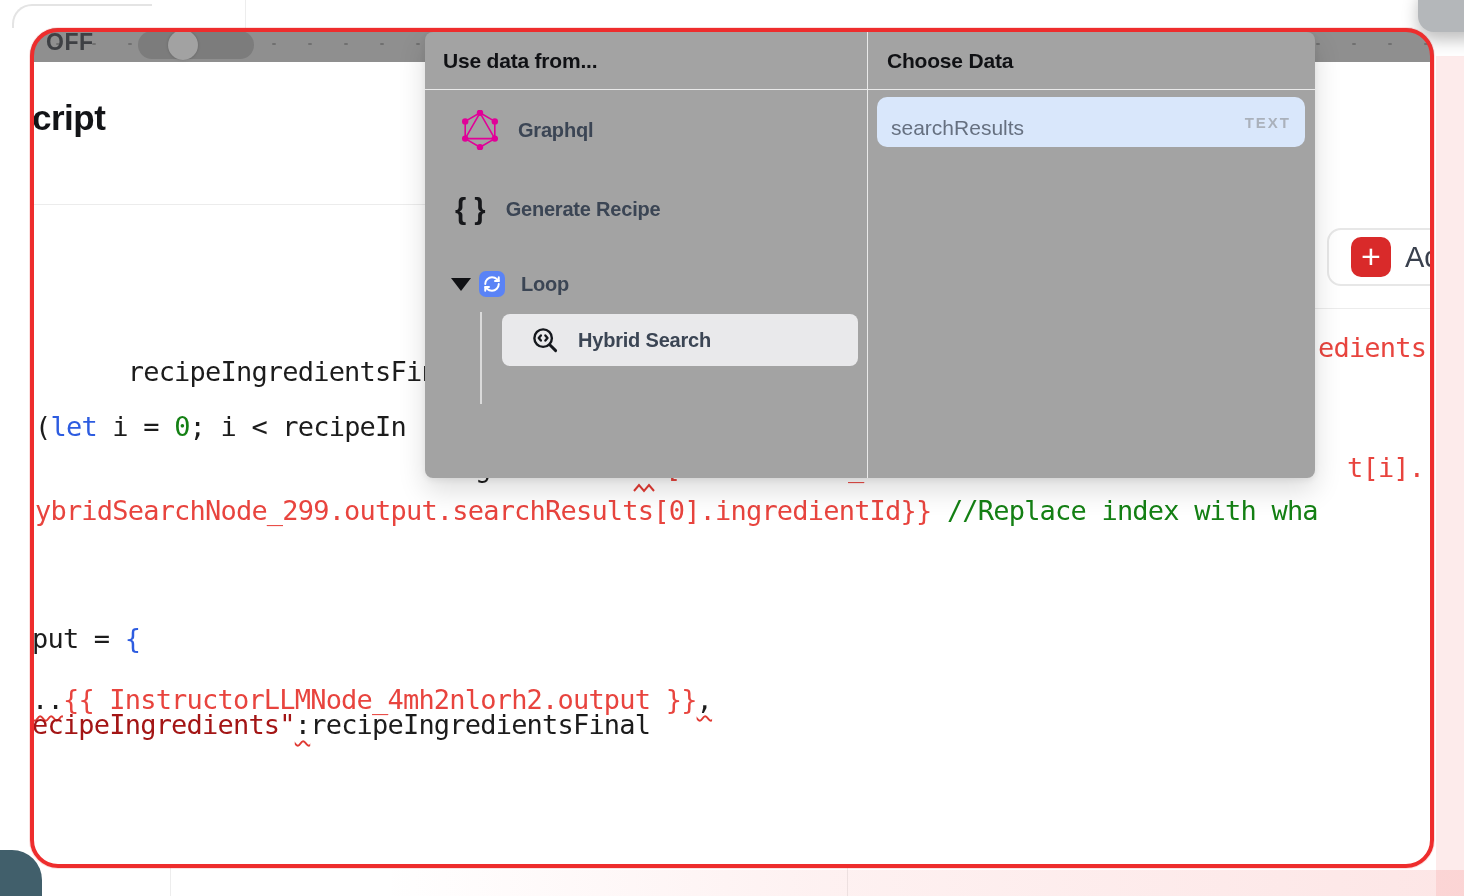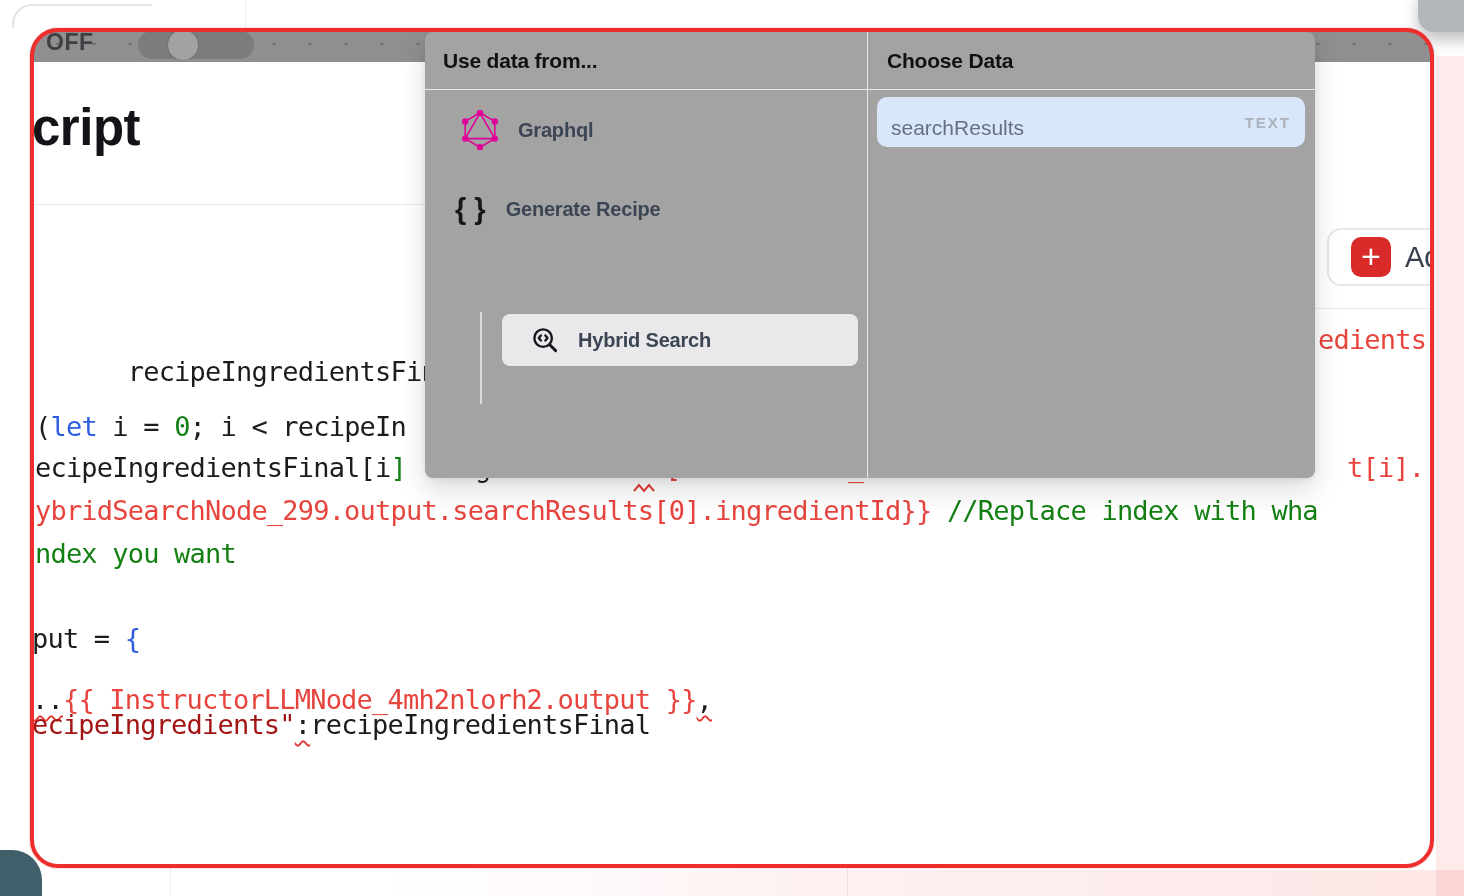--- a/index.html
+++ b/index.html
@@ -33,21 +33,21 @@
     background-image:radial-gradient(rgba(55,55,55,.35) 1.6px, transparent 1.8px);
     background-size:36px 26px; background-position:10px 3px; }
   .off-label { position:absolute; left:16px; top:1px; font-size:23px; font-weight:600;
     color:#3e4044; letter-spacing:.5px; }
   .toggle { position:absolute; left:108px; top:3px; width:116px; height:28px;
     border-radius:14px; background:#7c7c7c; }
   .toggle-knob { position:absolute; left:30px; top:-1px; width:30px; height:30px;
     border-radius:50%; background:#a2a2a2; box-shadow:0 0 3px rgba(0,0,0,.2); }
 
   
-  .panel-title { position:absolute; left:2px; top:70px; font-size:51px; font-weight:700;
+  .panel-title { position:absolute; left:2px; top:70px; font-size:35px; font-weight:700;
     color:#131417; letter-spacing:-.5px; }
   .divider-left { position:absolute; left:0; top:176px; width:396px; height:1px; background:#ececec; }
   .divider-right { position:absolute; left:1285px; top:280px; width:119px; height:1px; background:#ececec; }
 
   
   .add-btn { position:absolute; left:1297px; top:200px; width:150px; height:58px;
     background:#fff; border:2px solid #e7e7e7; border-radius:14px;
     display:flex; align-items:center; gap:14px; padding-left:22px; cursor:pointer; }
   .add-sq { width:40px; height:40px; background:#d92a2a; border-radius:10px;
     display:flex; align-items:center; justify-content:center; flex:0 0 auto; }
@@ -126,36 +126,34 @@
       <span>+</span>
     </div>
     <span class="add-label">Ad</span>
   </div>
 
   <div class="code">
 
     <div class="cl" style="left:5px; top:297px;">
       <span class="tk-black">recipeIngredientsFinal</span>
     </div>
-    <div class="cl tk-red" style="left:1288px; top:296px;">edients</div>
+    <div class="cl tk-red" style="left:1288px; top:304px;">edients</div>
 
     <div class="cl" style="left:5px; top:383px;"><span class="tk-black">(</span><span class="tk-blue">let</span><span class="tk-black"> i </span><span class="tk-black">= </span><span class="tk-green">0</span><span class="tk-black">; i &lt; recipeIn</span></div>
 
-    <div class="cl" style="left:5px; top:424px;"><span class="tk-black">ecipeIngredientsFinal[i</span><span class="tk-green">]</span></div>
     <div class="cl tk-black" style="left:445px; top:424px;">g</div>
     <svg class="abs" style="left:603px; top:455px; z-index:1;" width="26" height="10">
       <path d="M1 8 L6 2 L11 8 L16 2 L21 8" stroke="#e03a33" stroke-width="2" fill="none"></path>
     </svg>
     <div class="cl tk-red" style="left:635px; top:424px;">[</div>
     <div class="cl tk-red" style="left:818px; top:424px;">_</div>
     <div class="cl tk-red" style="left:1317px; top:424px;">t[i].</div>
 
     <div class="cl" style="left:5px; top:467px;"><span class="tk-red">ybridSearchNode_299.output.searchResults[0].ingredientId}}</span><span class="tk-green"> //Replace index with wha</span></div>
 
-    <div class="cl tk-green" style="left:5px; top:510px;">ndex you want</div>
 
     <div class="cl" style="left:2px; top:595px;"><span class="tk-black">put = </span><span class="tk-blue">{</span></div>
 
     <div class="cl" style="left:2px; top:638px;margin-top:18px;"><span class="tk-black wavy">..</span><span class="tk-red">{{ InstructorLLMNode_4mh2nlorh2.output }}</span><span class="tk-black wavy">,</span></div>
 
     <div class="cl" style="left:2px; top:681px;"><span class="tk-maroon">ecipeIngredients"</span><span class="tk-black wavy">:</span><span class="tk-black">recipeIngredientsFinal</span></div>
   </div>
 
   <div class="popup">
     <div class="popup-header ph-left">Use data from...</div>
@@ -179,20 +177,32 @@
         </g>
       </svg>
       <span class="src-label">Graphql</span>
     </div>
 
     <div class="src-row" style="left:30px; top:149px; height:56px; gap:20px;">
       <span class="braces-glyph">{ }</span>
       <span class="src-label">Generate Recipe</span>
     </div>
 
+    <div class="src-row" style="left:26px; top:224px; height:56px; gap:8px;">
+      <div class="caret-down"></div>
+      <div class="loop-sq">
+        <svg width="18" height="18" viewBox="0 0 24 24" fill="none" stroke="#ffffff" stroke-width="2.6" stroke-linecap="round" stroke-linejoin="round">
+          <path d="M3 12a9 9 0 0 1 9-9 9.75 9.75 0 0 1 6.74 2.74L21 8"></path>
+          <path d="M21 3v5h-5"></path>
+          <path d="M21 12a9 9 0 0 1-9 9 9.75 9.75 0 0 1-6.74-2.74L3 16"></path>
+          <path d="M8 16H3v5"></path>
+        </svg>
+      </div>
+      <span class="src-label" style="margin-left:8px;">Loop</span>
+    </div>
 
     <div class="tree-line"></div>
     <div class="hybrid-box">
       <svg width="30" height="30" viewBox="0 0 24 24" fill="none" stroke="#15181d" stroke-width="1.9" stroke-linecap="round" stroke-linejoin="round">
         <circle cx="10.5" cy="10.5" r="7"></circle>
         <path d="M15.8 15.8 20.5 20.5" stroke-width="2.3"></path>
         <path d="M8.7 8.4 7 10.4l1.7 2"></path>
         <path d="M12.3 8.4 14 10.4l-1.7 2"></path>
       </svg>
       <span class="src-label">Hybrid Search</span>

